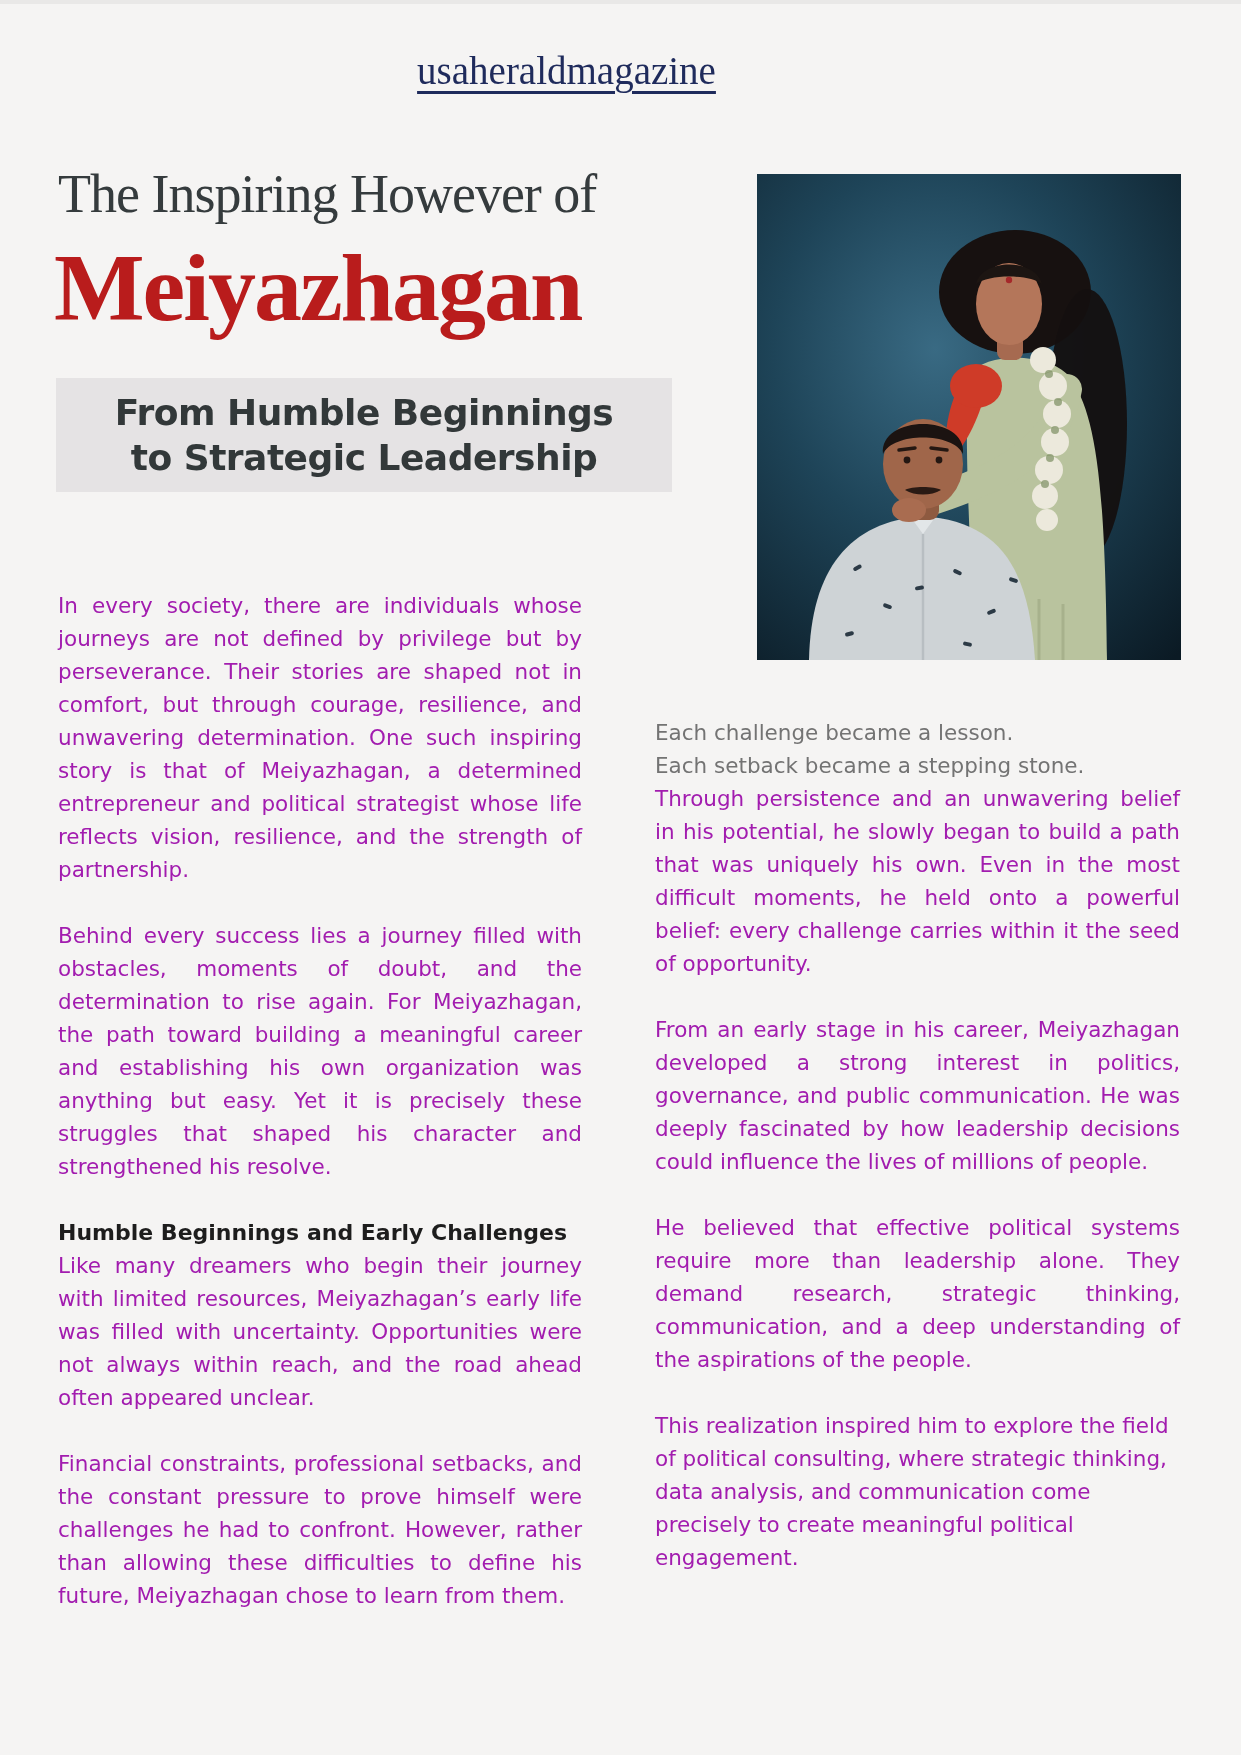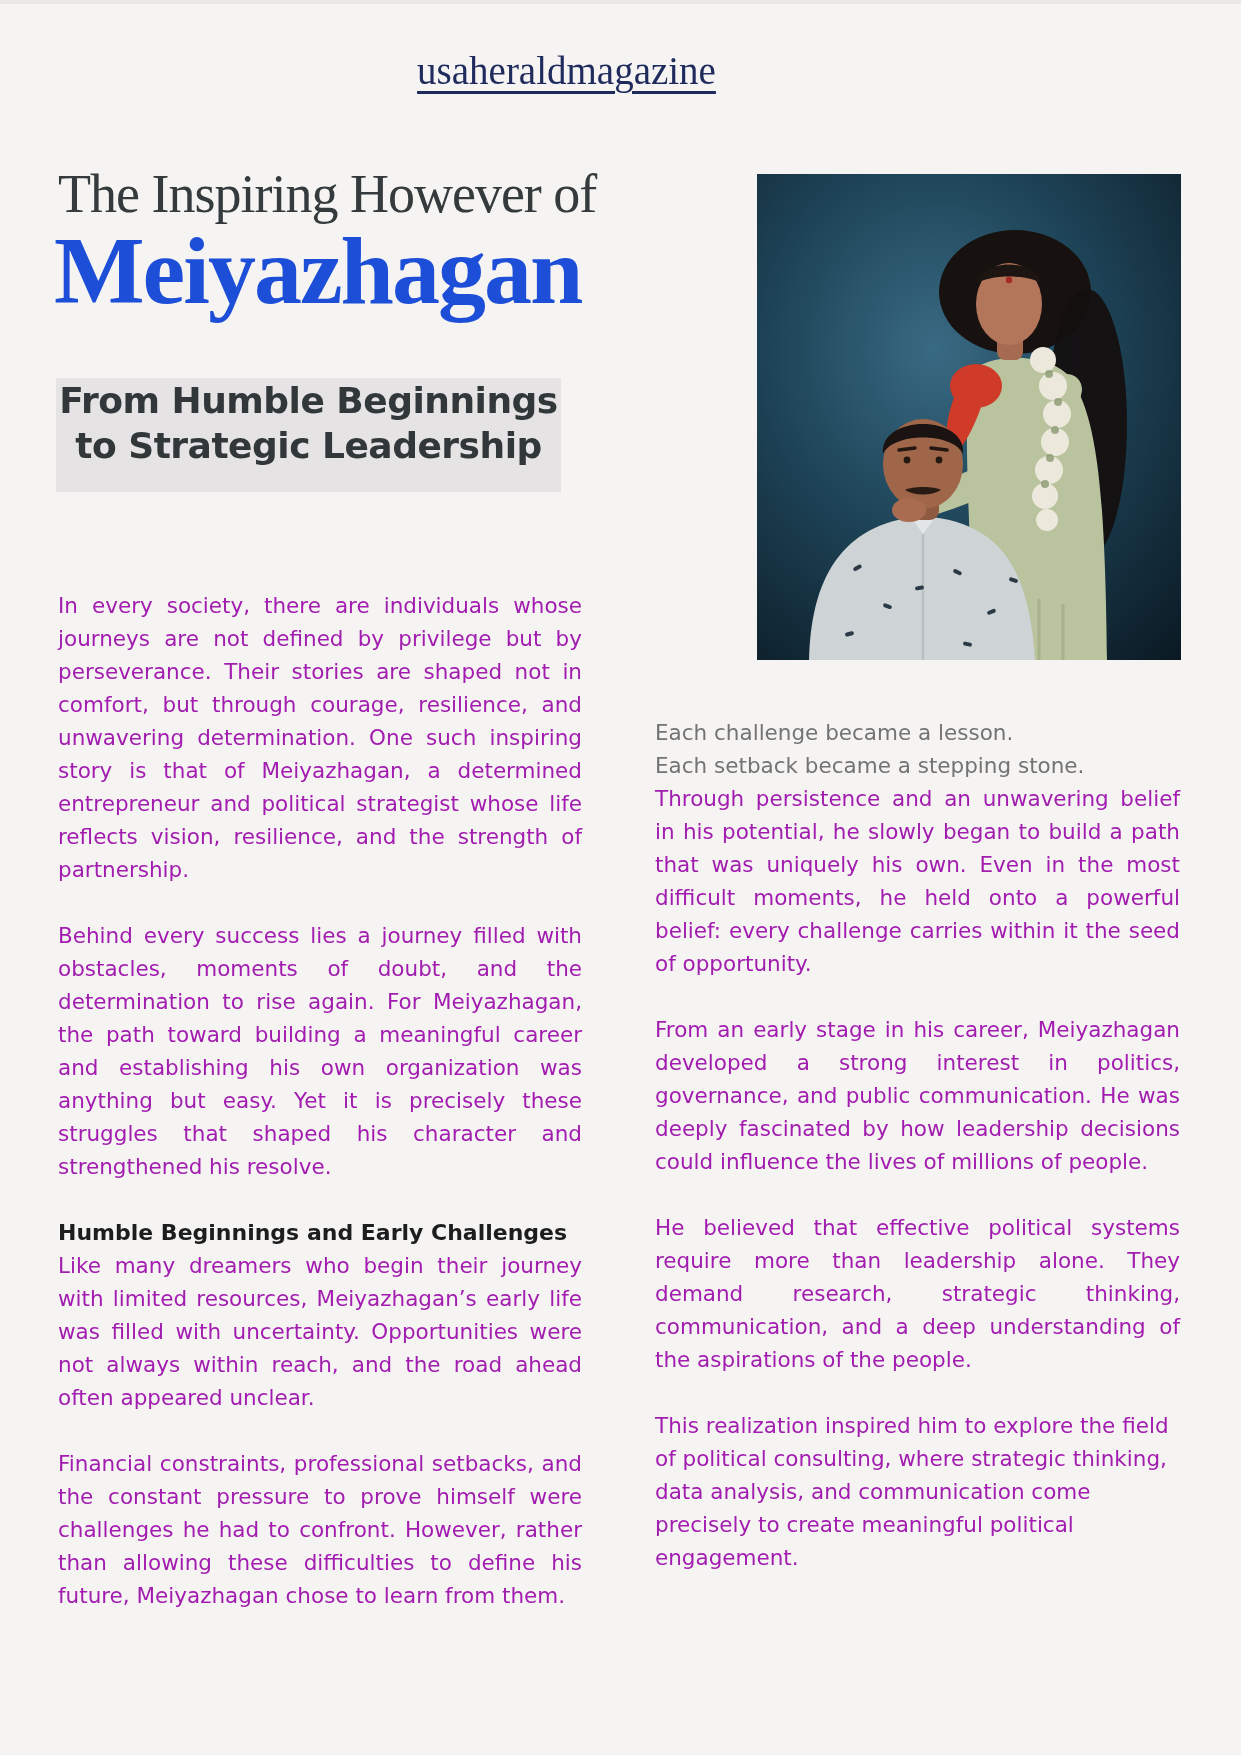--- a/index.html
+++ b/index.html
@@ -24,29 +24,29 @@
   }
 
   
   .title-line1 {
     position:absolute; left:58px; top:158px;
     font-family:"Liberation Serif", serif;
     font-size:54px; line-height:1.2; letter-spacing:-1px;
     color:#353b3d;
   }
   .title-line2 {
-    position:absolute; left:54px; top:217px;
+    position:absolute; left:54px; top:234px;
     font-family:"Liberation Serif", serif;
     font-weight:700; font-size:96px; line-height:1.05;
-    letter-spacing:-2px; color:#1d4ed8;
+    letter-spacing:-2px; color:#b91c1c;
   }
   .subtitle-box {
-    position:absolute; left:56px; top:374px; width:505px; height:114px;
+    position:absolute; left:56px; top:374px; width:616px; height:114px;
     background:#e5e3e4;
-    display:flex; flex-direction:column; align-items:center; justify-content:flex-start;
+    display:flex; flex-direction:column; align-items:center; justify-content:center;
     font-weight:700; font-size:36px; line-height:45px; letter-spacing:-0.5px;
     color:#323839; text-align:center;
   }
 
   
   .photo {
     position:absolute; left:757px; top:170px; width:424px; height:486px;
     overflow:hidden;
   }
   .photo svg { display:block; width:100%; height:100%; }

